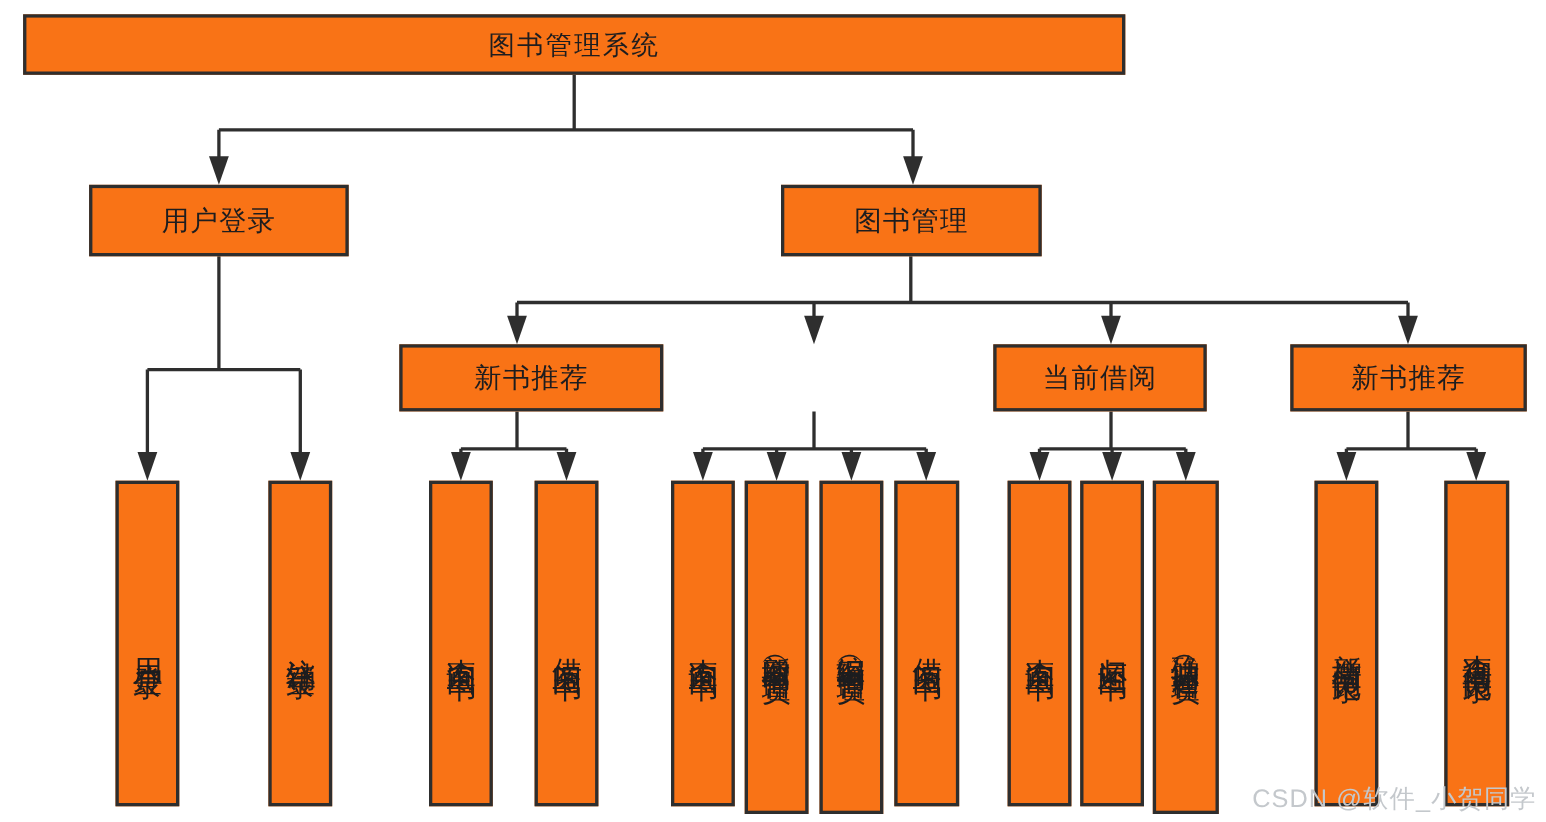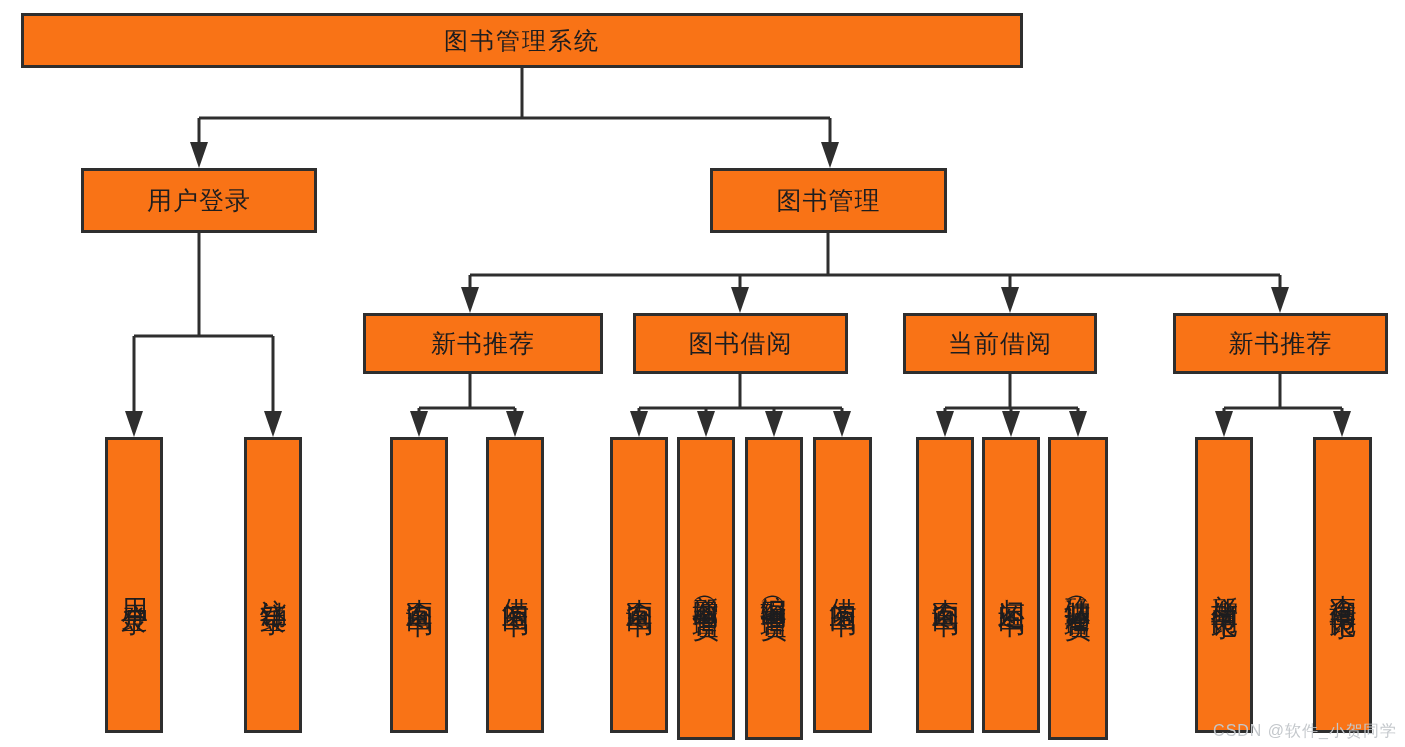--- a/index.html
+++ b/index.html
@@ -27,21 +27,21 @@
     text-orientation:mixed;
     font-size:27px;
     letter-spacing:4px;
     line-height:1;
     white-space:nowrap;
   }
   .leaf.tall .vtext { letter-spacing:3px; font-size:26px; }
   .watermark {
     position:absolute;
     right:8px; bottom:5px;
-    font-size:16px;
+    font-size:23px;
     color:var(--watermark,#c4c8cc);
     letter-spacing:1px;
     white-space:nowrap;
     z-index:5;
   }
 </style>
 </head>
 <body style="background: rgb(255, 255, 255);">
 
 <div class="canvas">
@@ -81,23 +81,20 @@
 
   <div class="node" style="left:81px;top:168px;width:236px;height:65px">
     <span class="h-label">用户登录</span>
   </div>
   <div class="node" style="left:710px;top:168px;width:237px;height:65px">
     <span class="h-label">图书管理</span>
   </div>
 
   <div class="node" style="left:363px;top:313px;width:240px;height:61px">
     <span class="h-label">新书推荐</span>
-  </div>
-  <div class="node" style="left:633px;top:313px;width:215px;height:61px">
-    <span class="h-label">图书借阅</span>
   </div>
   <div class="node" style="left:903px;top:313px;width:194px;height:61px">
     <span class="h-label">当前借阅</span>
   </div>
   <div class="node" style="left:1173px;top:313px;width:215px;height:61px">
     <span class="h-label">新书推荐</span>
   </div>
 
   <div class="node leaf" style="left:105px;top:437px;width:58px;height:296px">
     <span class="vtext">用户登录</span>

